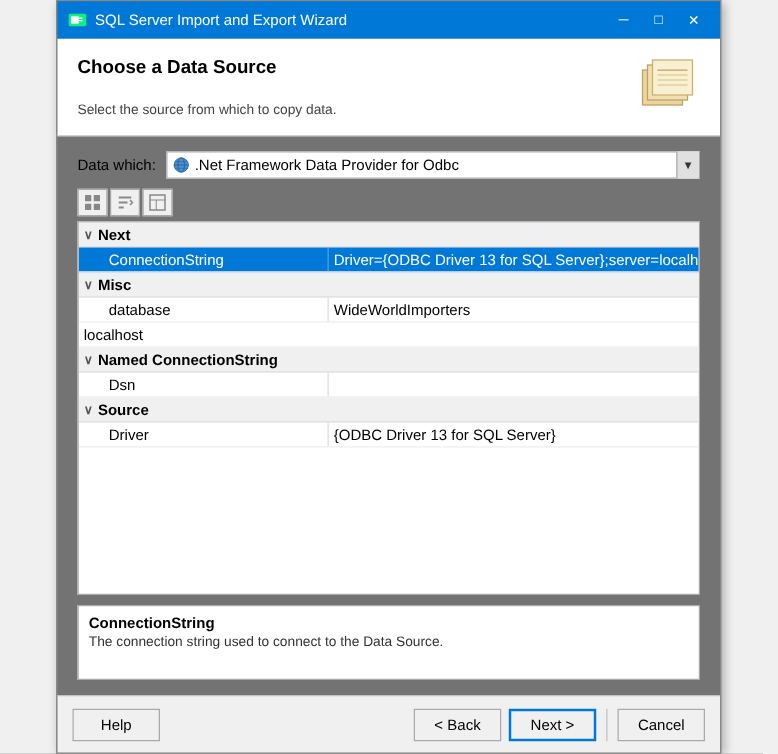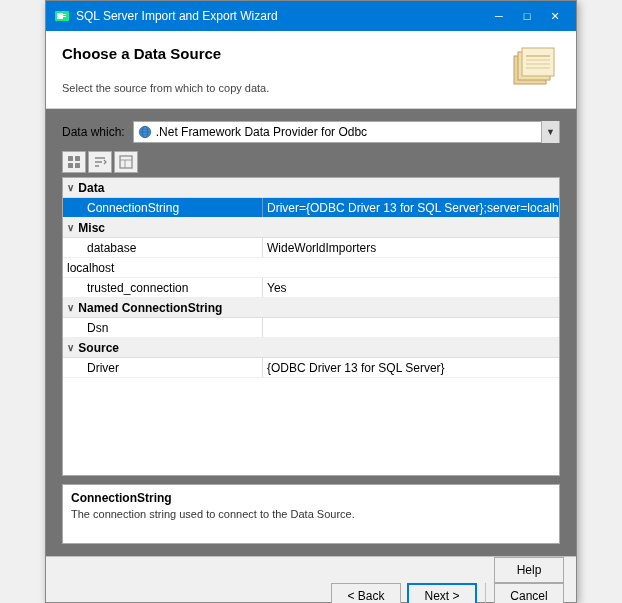--- a/index.html
+++ b/index.html
@@ -212,24 +212,23 @@
     }
     .info-desc {
       font-size: 11px;
       color: #333;
     }
     .footer {
       background: #f0f0f0;
       border-top: 1px solid #c0c0c0;
       height: 46px;
       display: flex;
-      align-items: flex-end;
+      align-items: center;
       padding: 0 12px;
       flex-shrink: 0;
-      flex-direction: column;
     }
     .footer-left {
       flex: 1;
     }
     .footer-right {
       display: flex;
       gap: 6px;
       align-items: center;
     }
     .footer-btn {
@@ -336,40 +335,36 @@
           <rect x="1" y="1" width="12" height="12" fill="none" stroke="#888" stroke-width="1.2"></rect>
           <line x1="1" y1="5" x2="13" y2="5" stroke="#888" stroke-width="0.8"></line>
           <line x1="6" y1="5" x2="6" y2="13" stroke="#888" stroke-width="0.8"></line>
         </svg>
       </button>
     </div>
 
     <div class="properties-table" id="props-table">
     <div class="prop-group-header">
           <span class="collapse-icon">∨</span>
-          <span>Data</span>
+          <span>Next</span>
         </div>
         <div class="prop-row selected">
           <div class="prop-name">ConnectionString</div>
           <div class="prop-value">Driver={ODBC Driver 13 for SQL Server};server=localh</div>
         </div>
         <div class="prop-group-header">
           <span class="collapse-icon">∨</span>
           <span>Misc</span>
         </div>
         <div class="prop-row">
           <div class="prop-name">database</div>
           <div class="prop-value">WideWorldImporters</div>
         </div>
         <div class="prop-row">
           <div class="prop-value">localhost</div>
-        </div>
-        <div class="prop-row">
-          <div class="prop-name">trusted_connection</div>
-          <div class="prop-value">Yes</div>
         </div>
         <div class="prop-group-header">
           <span class="collapse-icon">∨</span>
           <span>Named ConnectionString</span>
         </div>
         <div class="prop-row">
           <div class="prop-name">Dsn</div>
           <div class="prop-value"></div>
         </div>
         <div class="prop-group-header">

